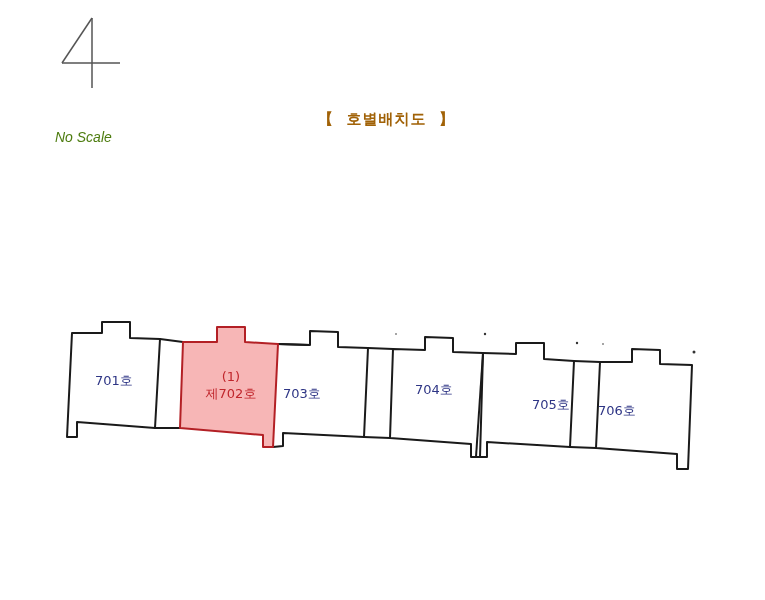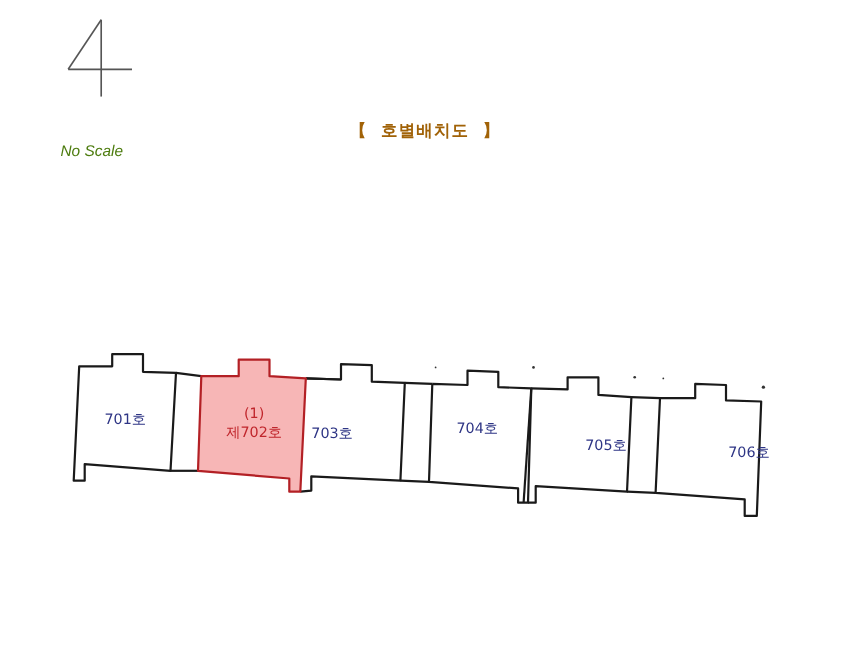--- a/index.html
+++ b/index.html
@@ -60,13 +60,13 @@
 </svg>
 
 <div class="unit-label" style="left:95px; top:372px;">701호</div>
 <div class="unit-label selected" style="left:198px; top:368px; width:66px;">
   <div>(1)</div>
   <div>제702호</div>
 </div>
 <div class="unit-label" style="left:283px; top:385px;">703호</div>
 <div class="unit-label" style="left:415px; top:381px;">704호</div>
 <div class="unit-label" style="left:532px; top:396px;">705호</div>
-<div class="unit-label" style="left:662px; top:402px;">706호</div>
+<div class="unit-label" style="left:598px; top:402px;">706호</div>
 
 </body></html>

